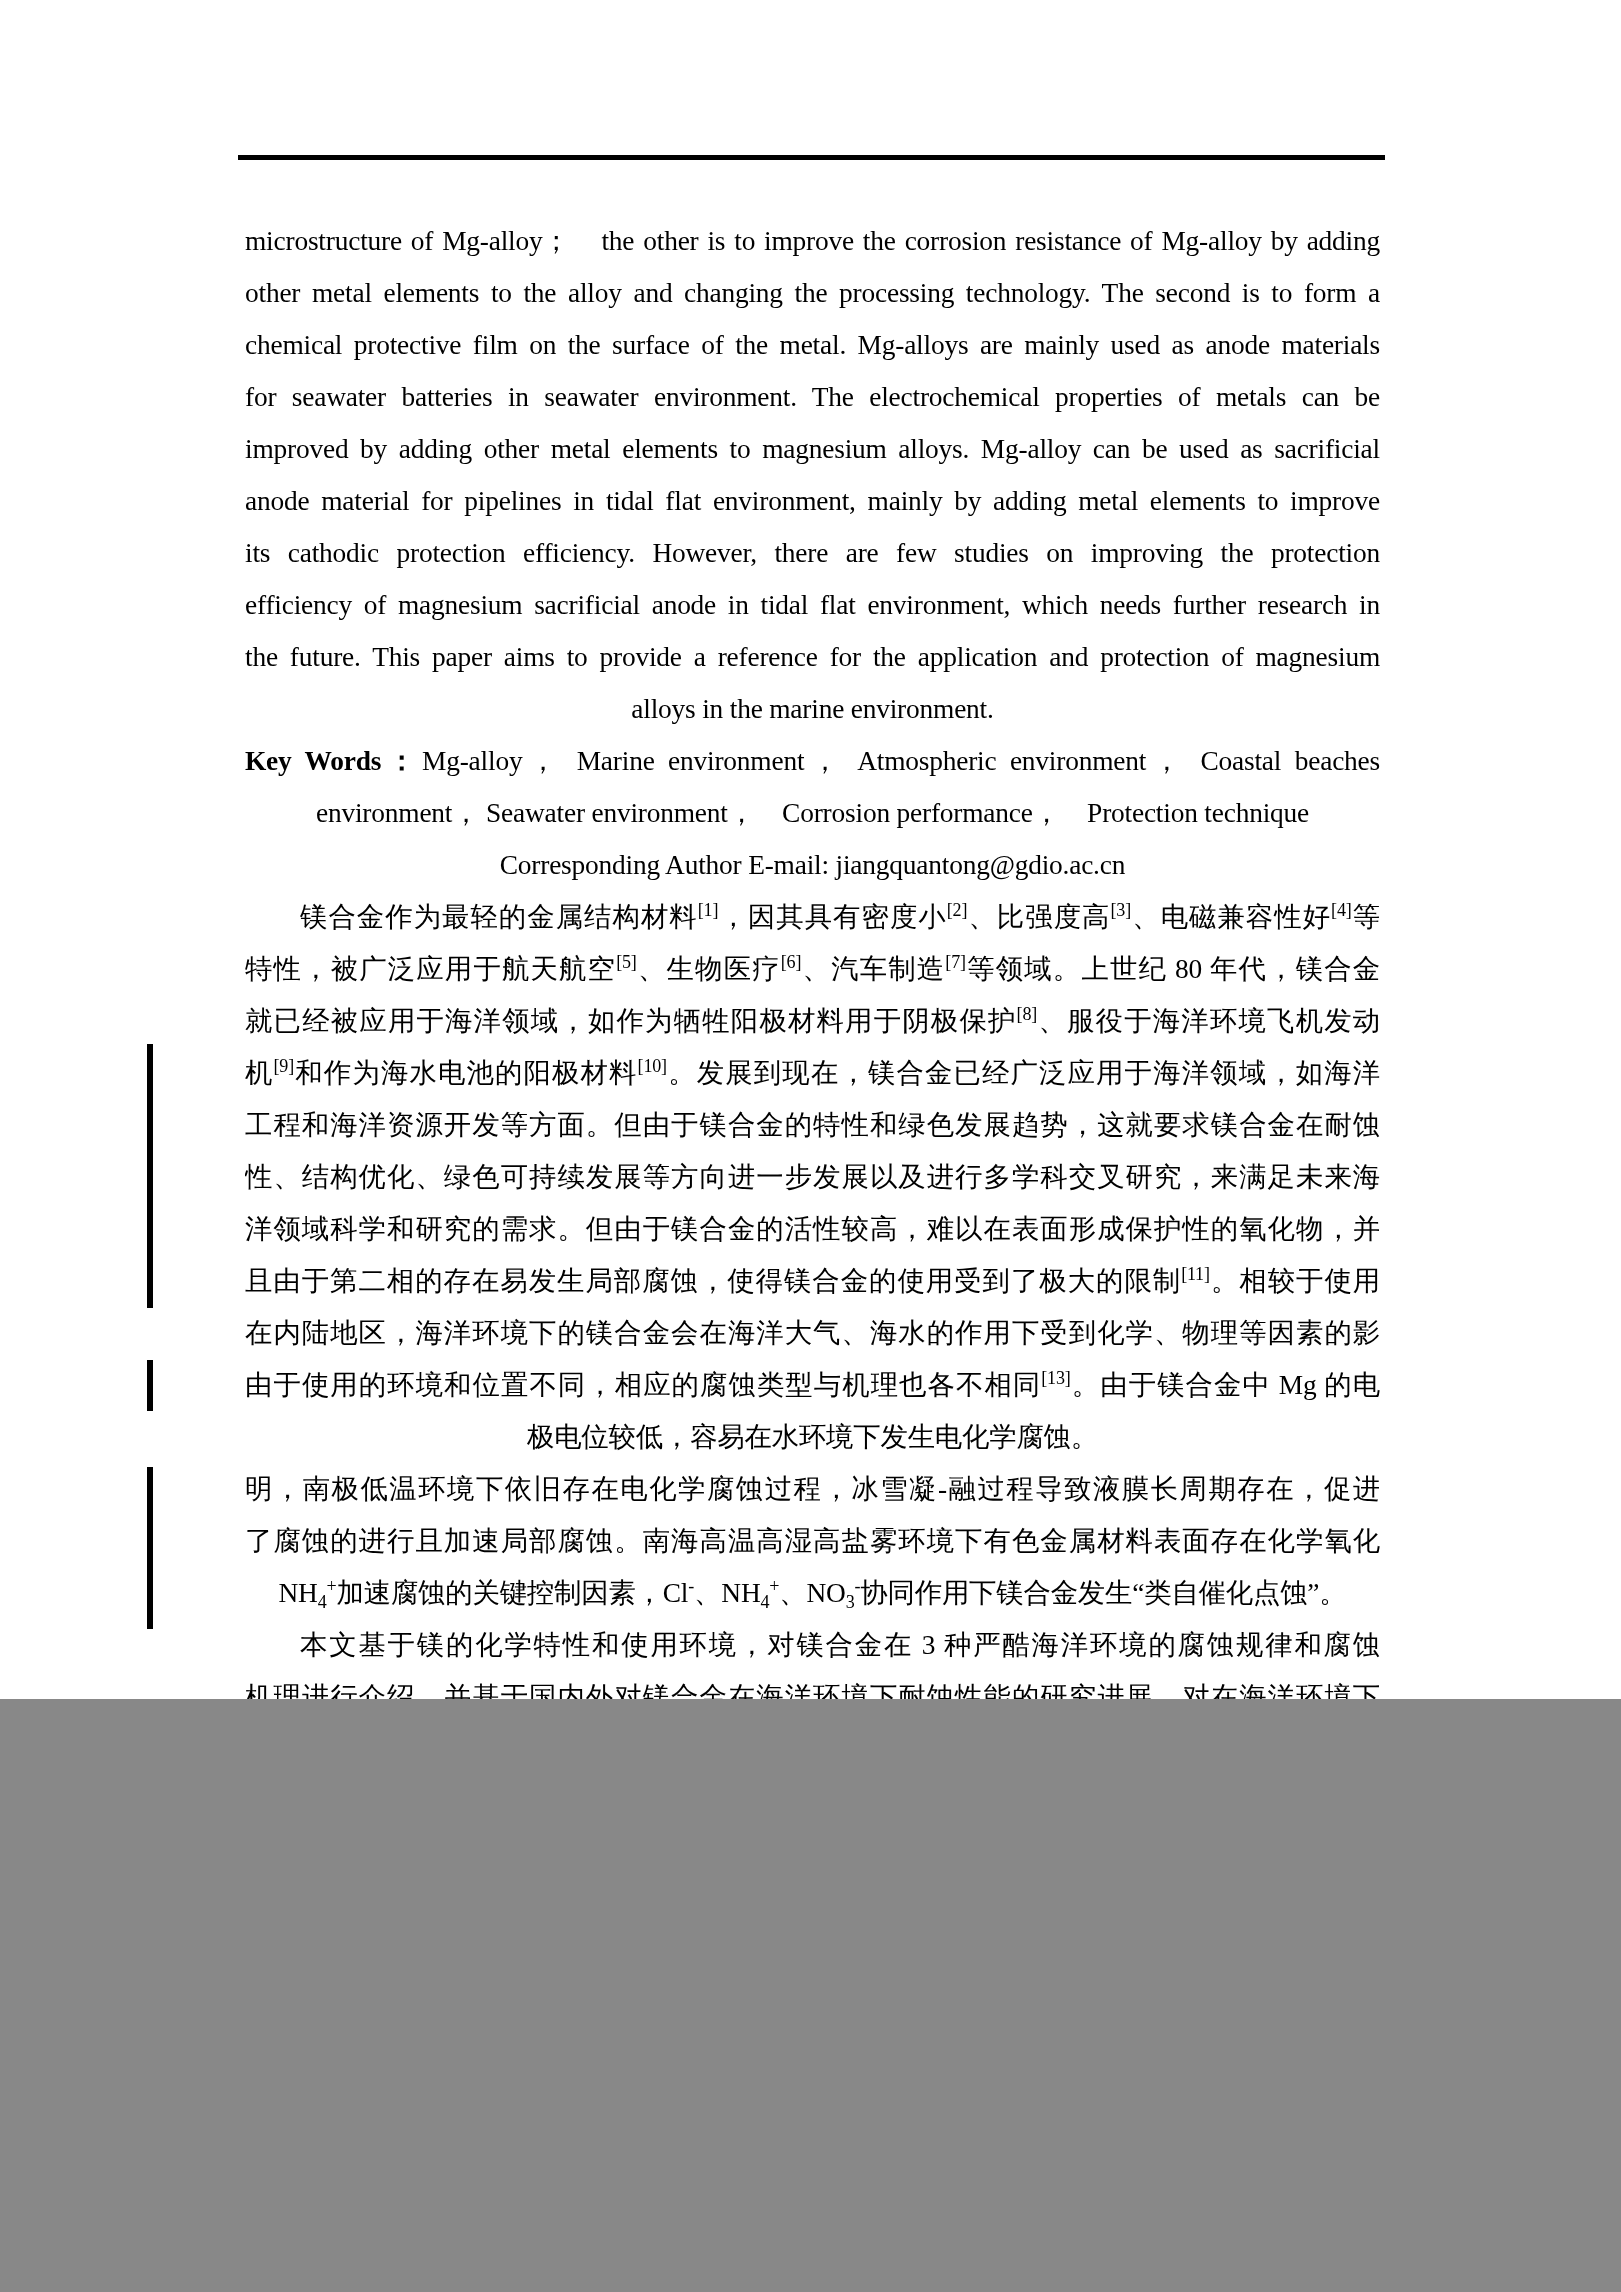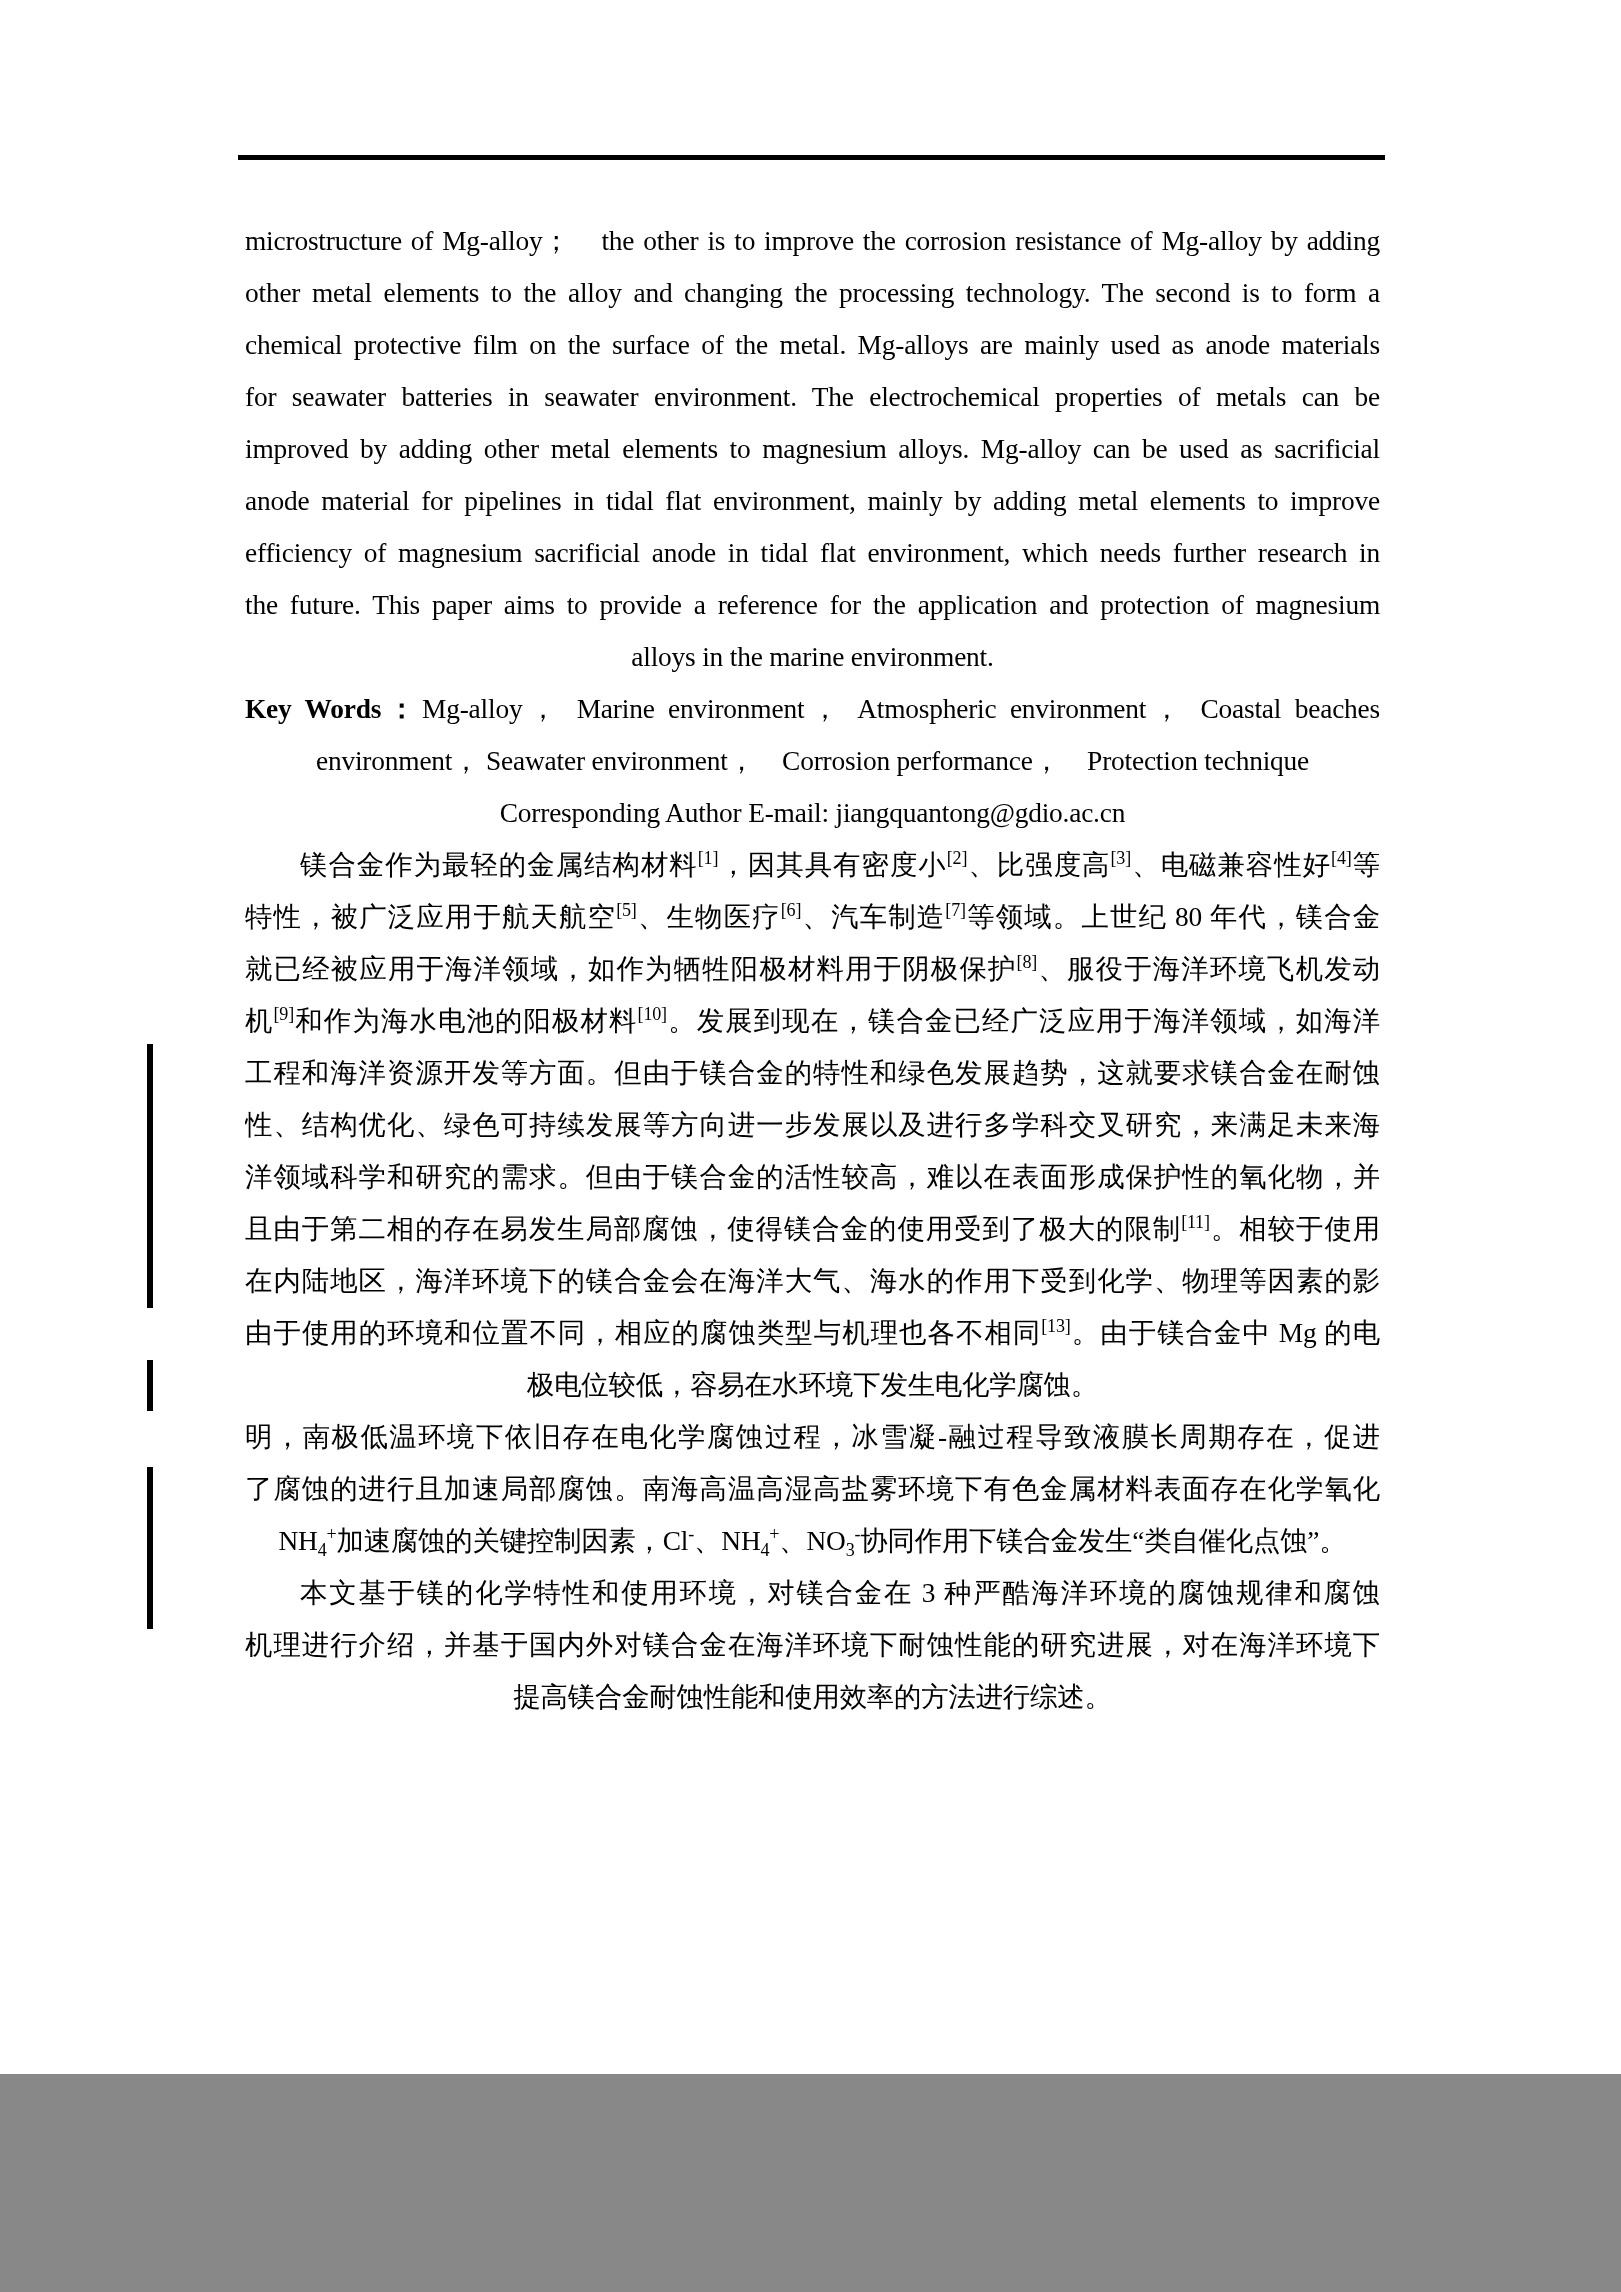--- a/index.html
+++ b/index.html
@@ -1,19 +1,19 @@
 <!DOCTYPE html>
 <html><head>
 <meta charset="utf-8">
 <style>
   html, body { margin: 0; padding: 0; background: #888; }
   .page {
     position: relative;
     width: 1621px;
-    height: 2074px;
+    height: 1699px;
     background: #ffffff;
     font-family: "Liberation Serif", "DejaVu Serif", serif;
     color: #000000;
     overflow: hidden;
   }
   .rule {
     position: absolute;
     left: 238px;
     top: 155px;
     width: 1147px;
@@ -63,20 +63,21 @@
 
   <div class="content">
 
     <div>
       <div class="ln j">microstructure of Mg-alloy；　the other is to improve the corrosion resistance of Mg-alloy by adding</div>
       <div class="ln j">other metal elements to the alloy and changing the processing technology. The second is to form a</div>
       <div class="ln j">chemical protective film on the surface of the metal. Mg-alloys are mainly used as anode materials</div>
       <div class="ln j">for seawater batteries in seawater environment. The electrochemical properties of metals can be</div>
       <div class="ln j">improved by adding other metal elements to magnesium alloys. Mg-alloy can be used as sacrificial</div>
       <div class="ln j">anode material for pipelines in tidal flat environment, mainly by adding metal elements to improve</div>
+      <div class="ln j">its cathodic protection efficiency. However, there are few studies on improving the protection</div>
       <div class="ln j">efficiency of magnesium sacrificial anode in tidal flat environment, which needs further research in</div>
       <div class="ln j">the future. This paper aims to provide a reference for the application and protection of magnesium</div>
       <div class="ln">alloys in the marine environment.</div>
     </div>
 
     <div>
       <div class="ln j"><span class="b">Key Words：</span><span>Mg-alloy， Marine environment， Atmospheric environment， Coastal beaches</span></div>
       <div class="ln">environment， Seawater environment，　Corrosion performance，　Protection technique</div>
     </div>
 

